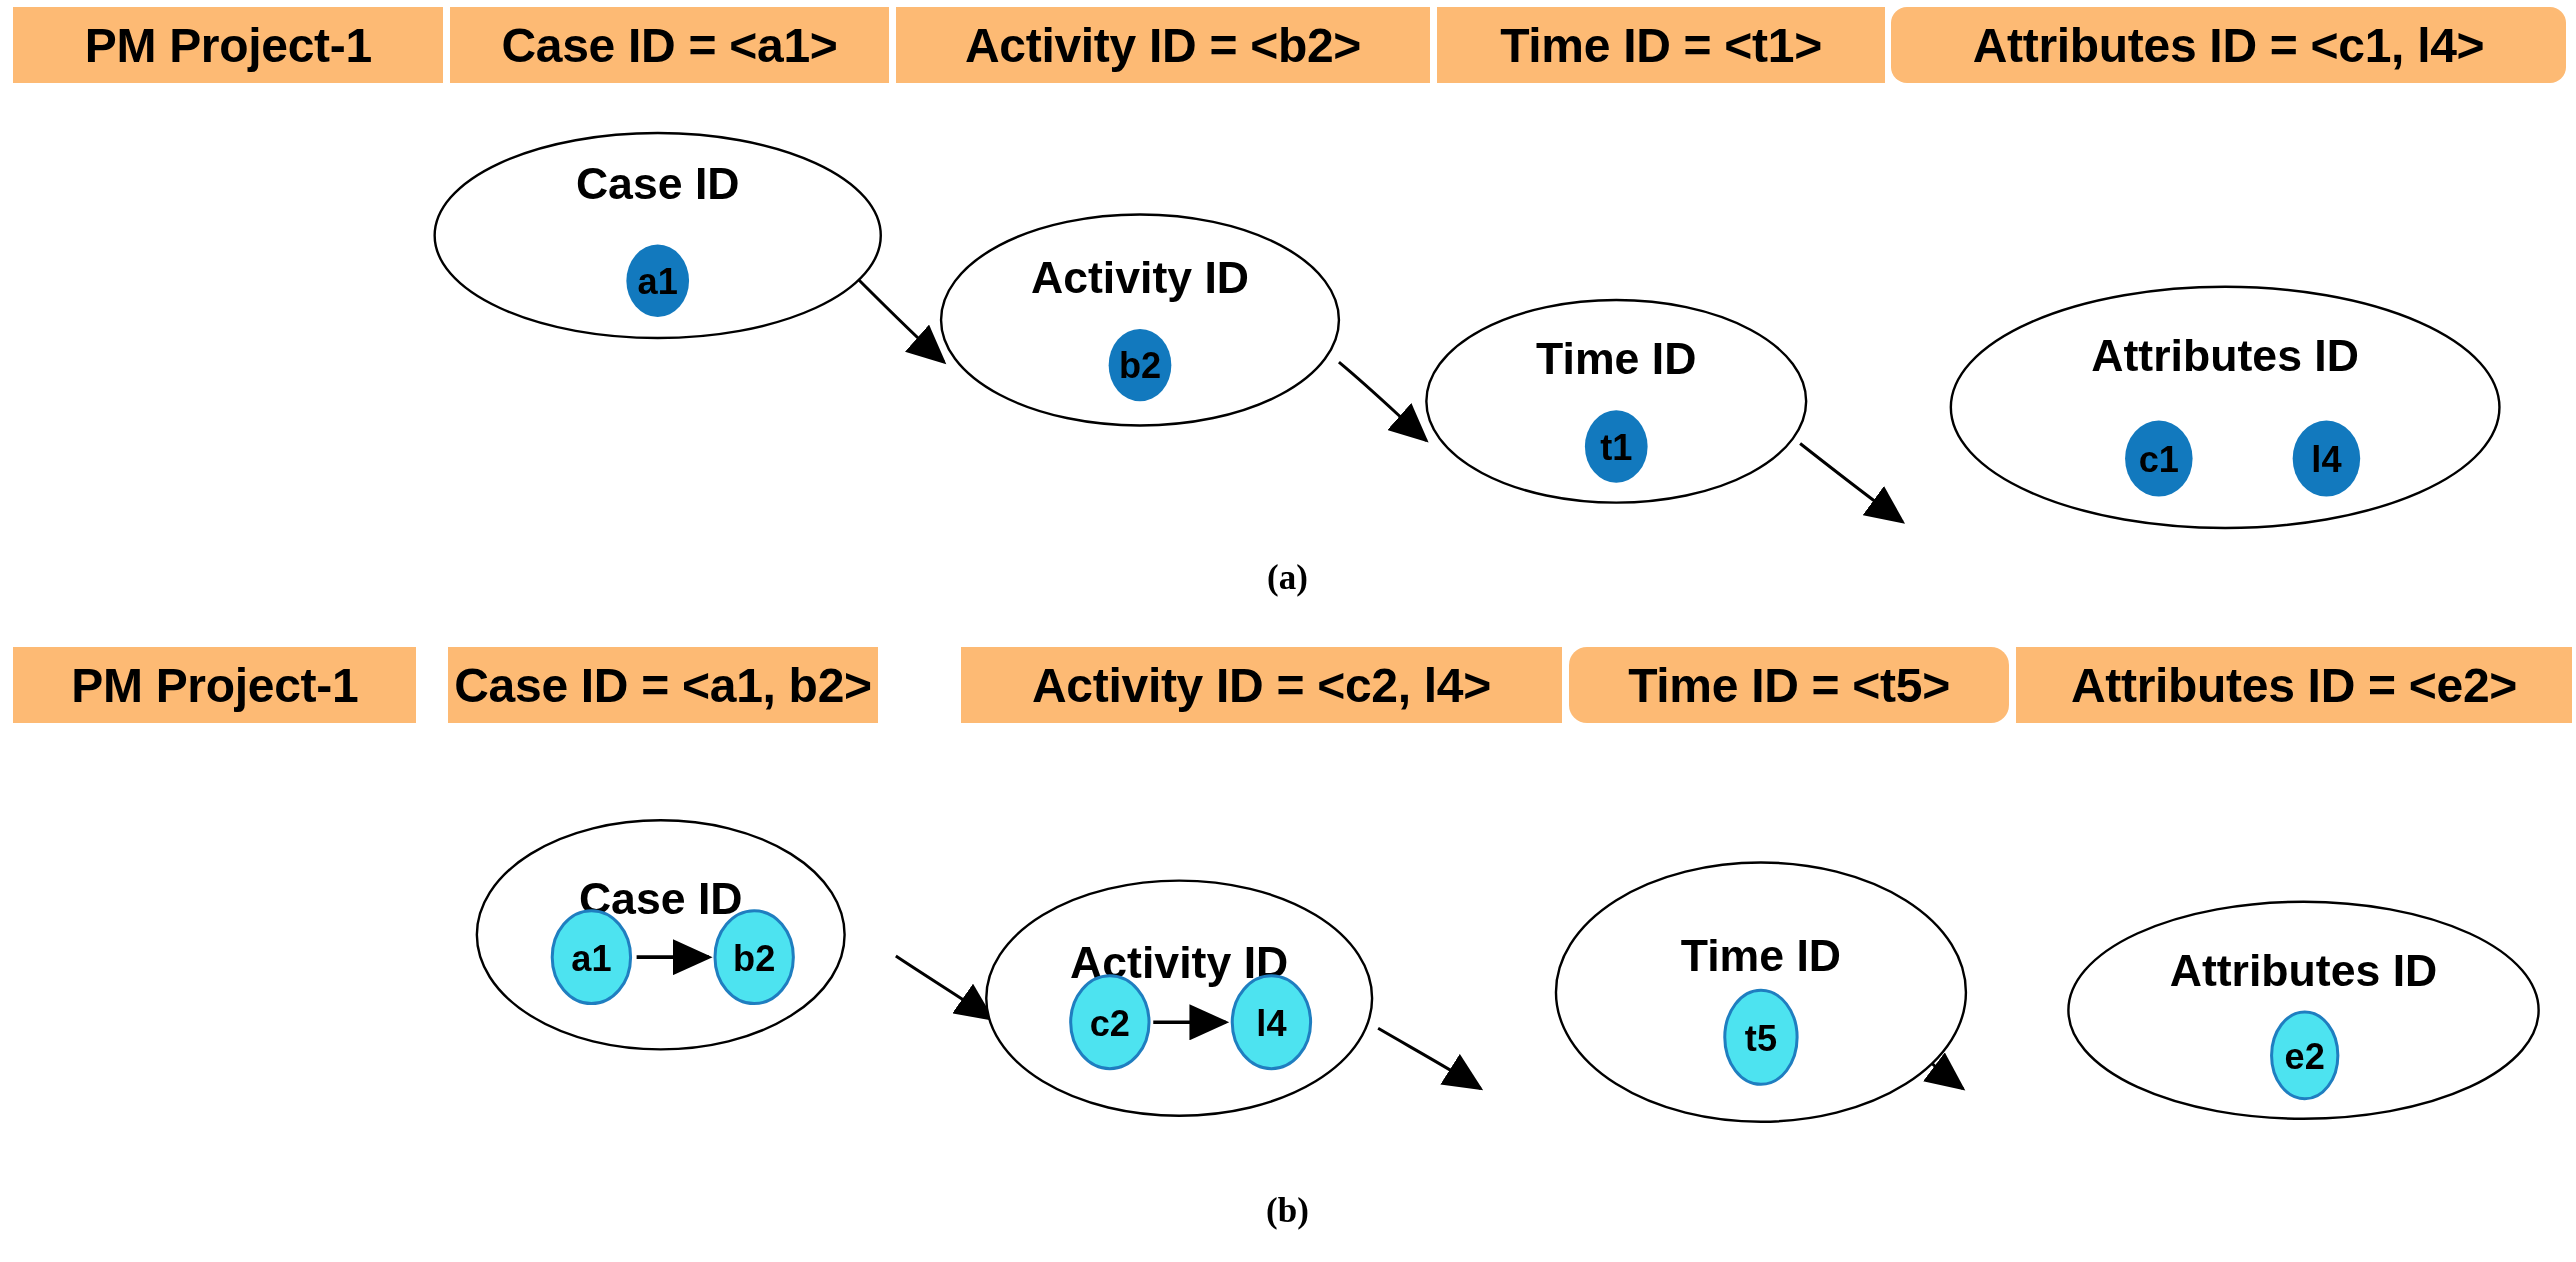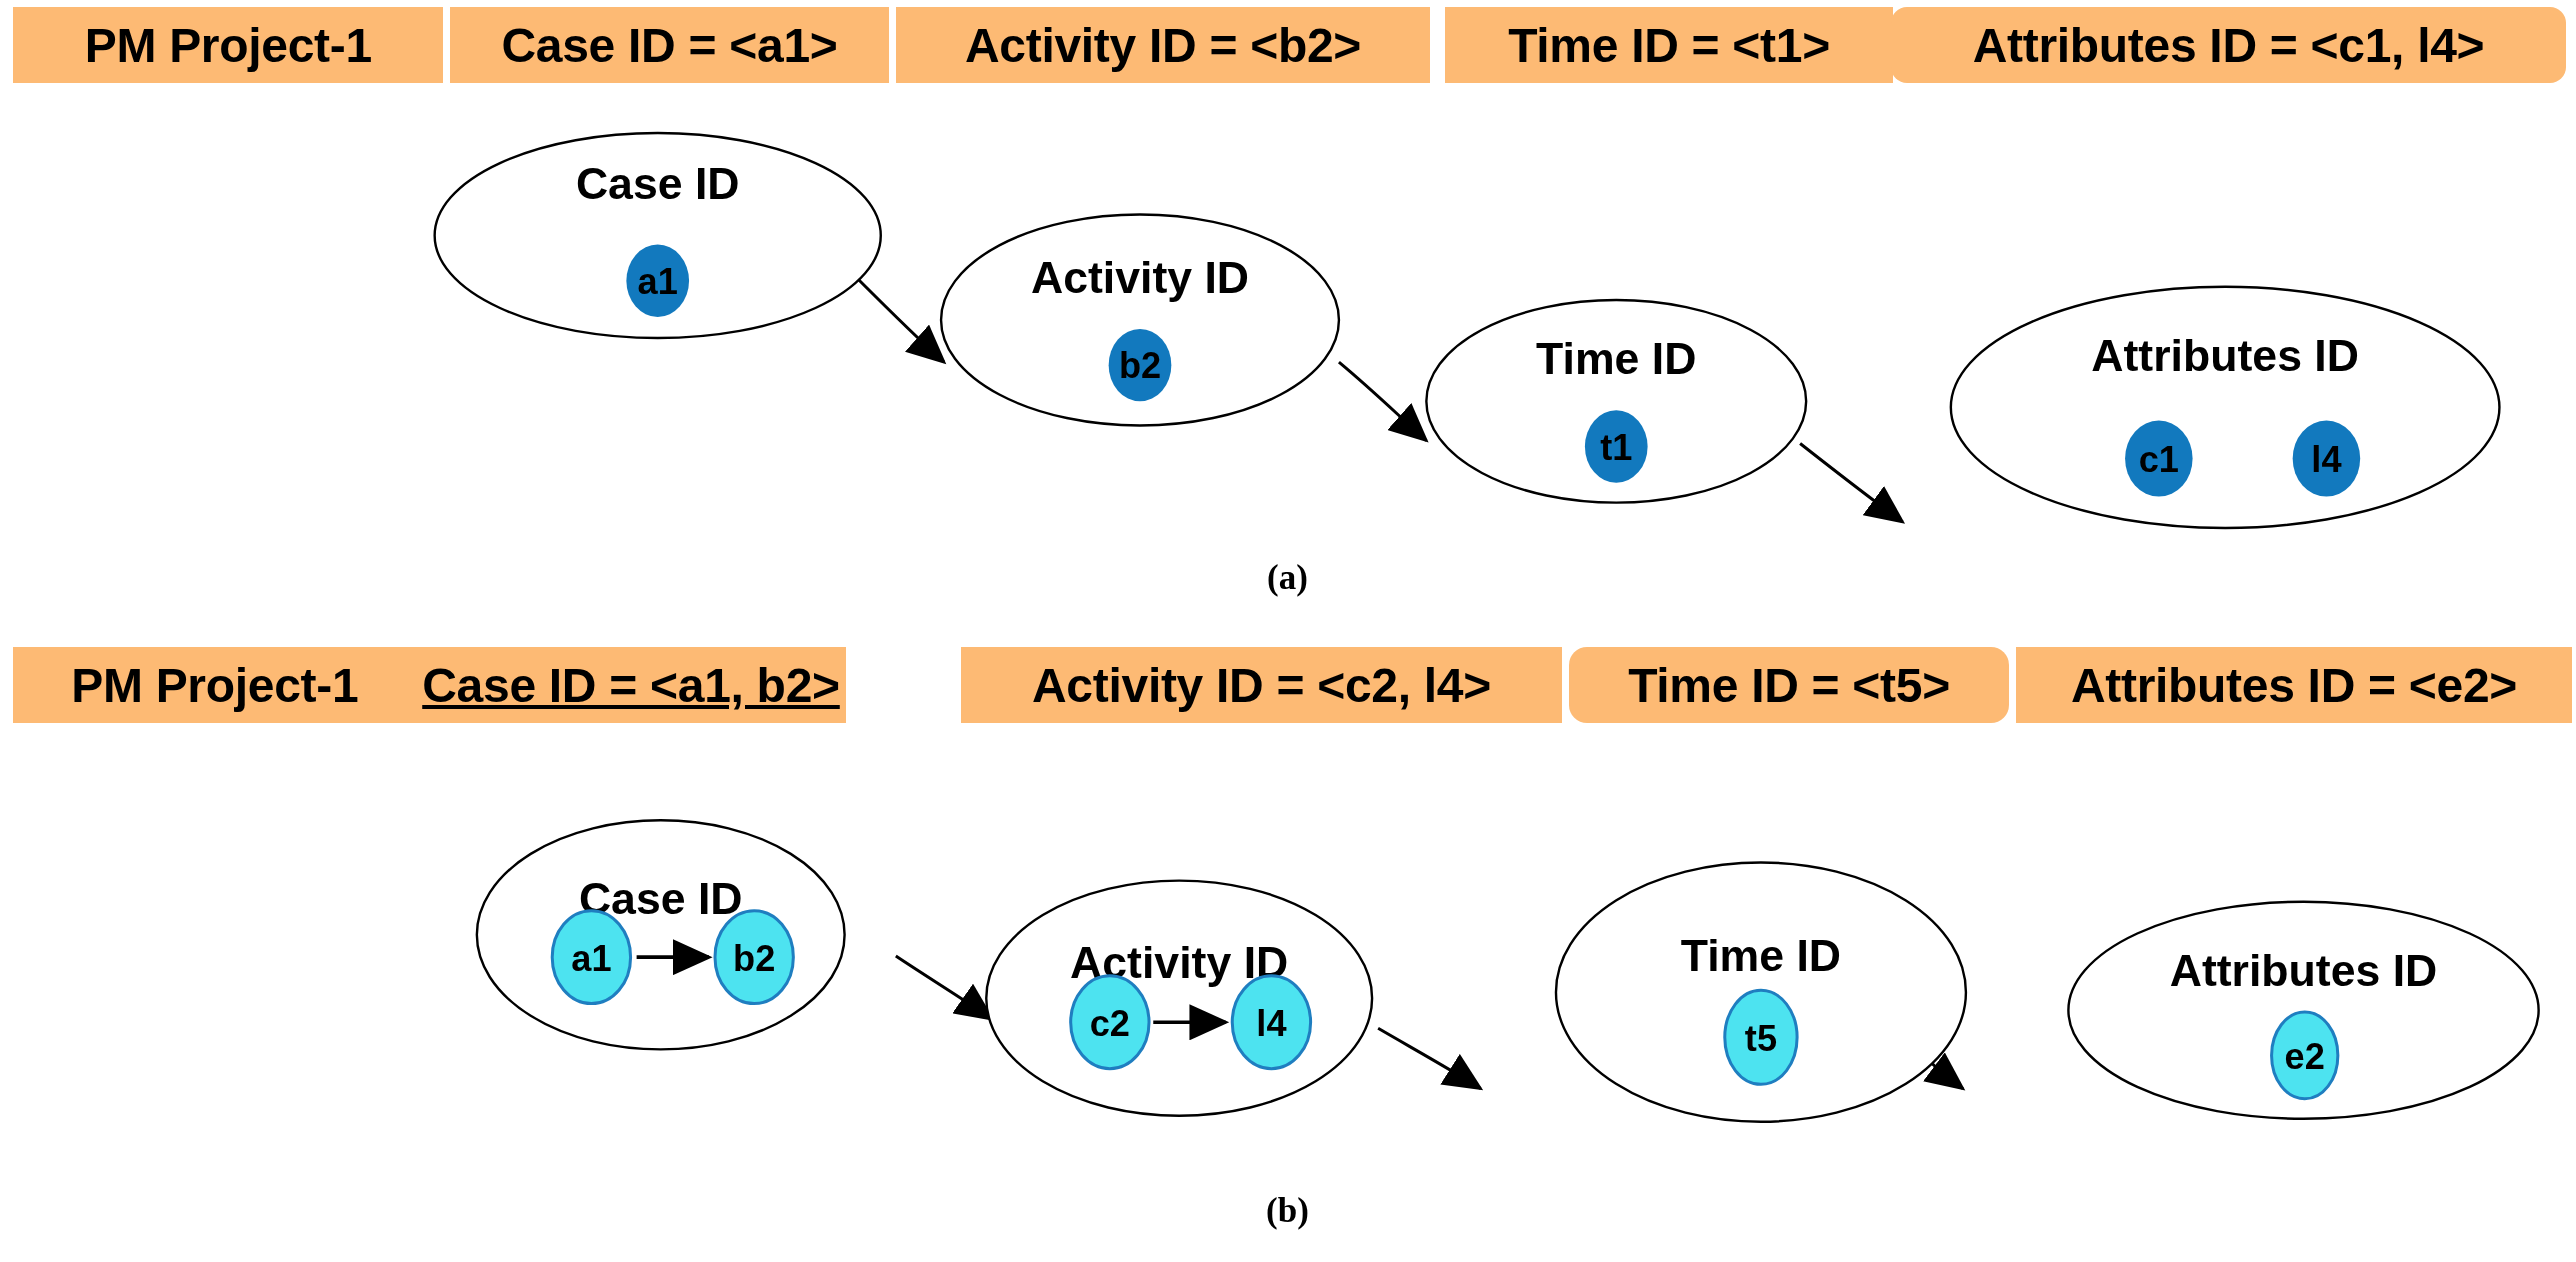--- a/index.html
+++ b/index.html
@@ -41,21 +41,21 @@
   <div class="hdr-row" style="top:7.2px;">
     <div class="hdr-box" style="left:13.3px;width:430px;">
         <span>PM Project-1</span>
       </div>
     <div class="hdr-box" style="left:450px;width:439px;">
         <span>Case ID = &lt;a1&gt;</span>
       </div>
     <div class="hdr-box" style="left:896px;width:534px;">
         <span>Activity ID = &lt;b2&gt;</span>
       </div>
-    <div class="hdr-box" style="left:1437px;width:448px;margin-left:8px;">
+    <div class="hdr-box" style="left:1437px;width:448px;">
         <span>Time ID = &lt;t1&gt;</span>
       </div>
     <div class="hdr-box" style="left:1891px;width:675px;border-radius:16px;">
         <span>Attributes ID = &lt;c1, l4&gt;</span>
       </div>
   </div>
 
   <svg class="diagram" style="top:121px;left:0;width:2576px;height:422px;" viewBox="0 0 4271 700">
     <defs>
       <marker id="ahA" markerWidth="14" markerHeight="12" refX="12" refY="6" orient="auto" markerUnits="strokeWidth">
@@ -107,21 +107,21 @@
       </g>
     </g>
   </svg>
 
   <div class="caption" style="left:1167px;top:558px;">(a)</div>
 
   <div class="hdr-row" style="top:647px;">
     <div class="hdr-box" style="left:13.3px;width:403px;">
         <span>PM Project-1</span>
       </div>
-    <div class="hdr-box" style="left:416px;width:430px;text-decoration:underline;">
+    <div class="hdr-box" style="left:448px;width:430px;">
         <span>Case ID = &lt;a1, b2&gt;</span>
       </div>
     <div class="hdr-box" style="left:961px;width:601px;">
         <span>Activity ID = &lt;c2, l4&gt;</span>
       </div>
     <div class="hdr-box" style="left:1569px;width:440px;border-radius:18px;">
         <span>Time ID = &lt;t5&gt;</span>
       </div>
     <div class="hdr-box" style="left:2016px;width:556px;">
         <span>Attributes ID = &lt;e2&gt;</span>

